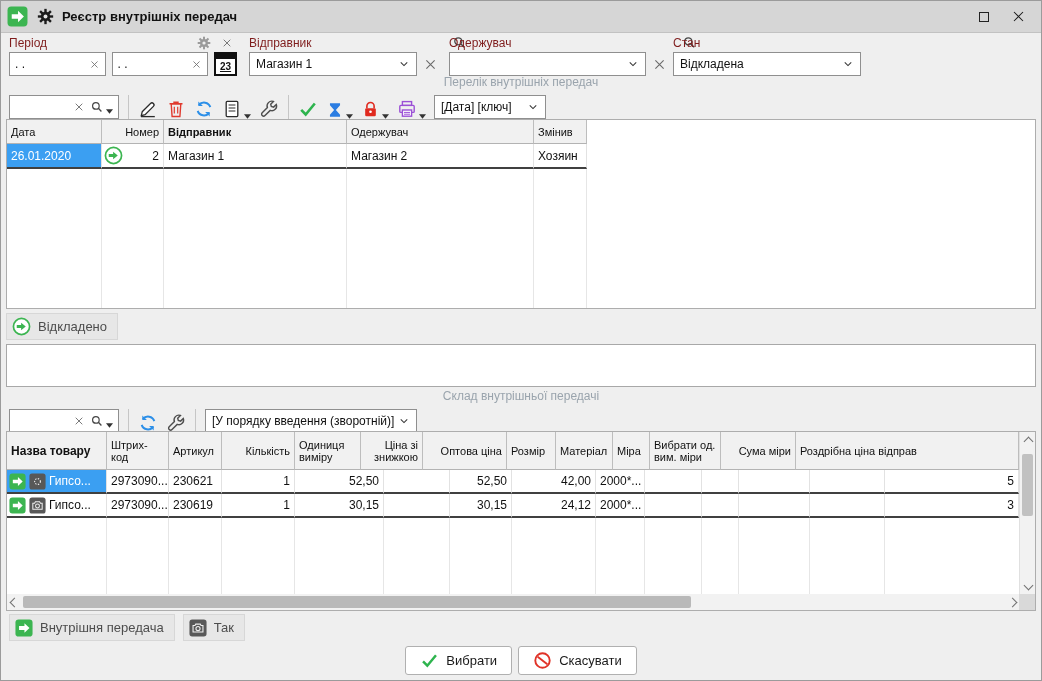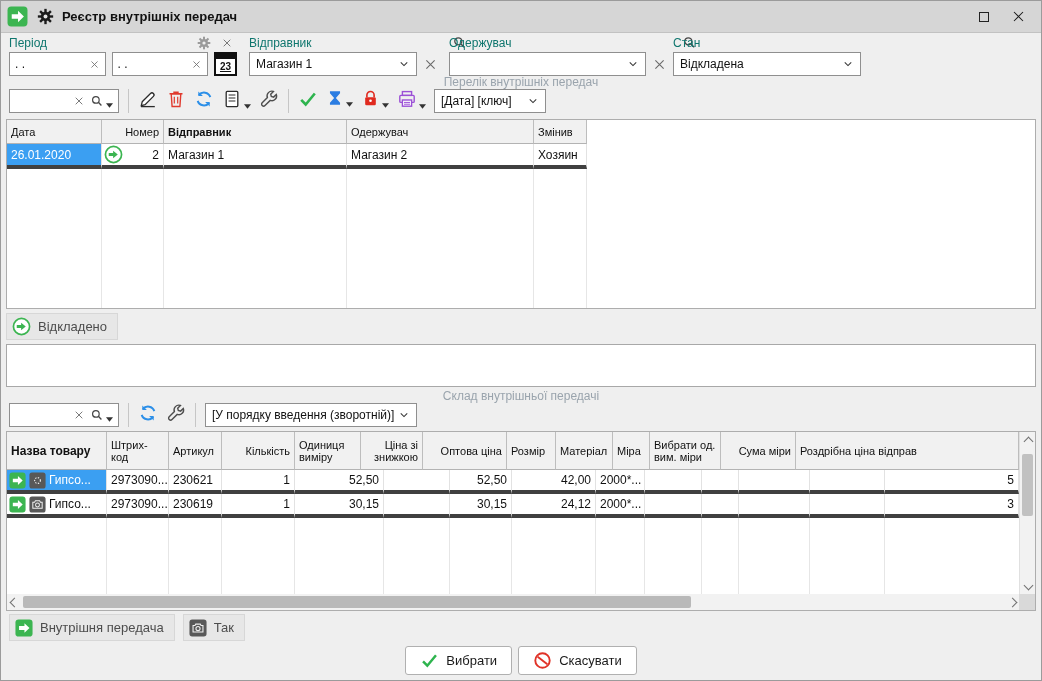--- a/index.html
+++ b/index.html
@@ -9,47 +9,47 @@
   .ic{display:inline-block;flex:0 0 auto;}
   
   .titlebar{position:absolute;left:0;top:0;right:0;height:32px;background:#d6d6d6;
     border-bottom:1px solid #c2c2c2;display:flex;align-items:center;padding:0 6px;}
   .titlebar .apptitle{font-weight:bold;font-size:13px;margin-left:8px;}
   .winbtn{width:34px;height:26px;display:flex;align-items:center;justify-content:center;}
   .maxsq{width:10px;height:10px;border:1.4px solid #222;}
   
   .filterbar{position:absolute;left:0;top:32px;right:0;height:42px;}
   .fgroup{position:absolute;top:2px;}
-  .flabelrow{display:flex;align-items:center;height:15px;font-size:12px;color:#0f766e;}
+  .flabelrow{display:flex;align-items:center;height:15px;font-size:12px;color:#7f1d1d;}
   .fctrlrow{display:flex;align-items:center;margin-top:2px;gap:6px;}
   .inputbox{height:24px;background:#fff;border:1px solid #8f8f8f;display:flex;align-items:center;
     padding:0 5px;font-size:12px;}
   .datebox{width:97px;justify-content:space-between;}
   .combo{height:24px;background:#fff;border:1px solid #8f8f8f;display:flex;align-items:center;
     justify-content:space-between;padding:0 6px;font-size:12px;}
   .cal{width:23px;height:24px;background:#fff;border:2px solid #101010;border-top-width:7px;
     display:flex;align-items:center;justify-content:center;font-size:10px;font-weight:bold;text-decoration:underline;}
   
   .seclabel{position:absolute;left:0;right:0;text-align:center;font-size:12px;color:#9aa4ad;height:15px;}
   
-  .toolbar{position:absolute;left:8px;right:8px;height:30px;display:flex;align-items:flex-start;gap:8px;}
+  .toolbar{position:absolute;left:8px;right:8px;height:30px;display:flex;align-items:flex-end;gap:8px;}
   .tsep{width:1px;height:24px;background:#c6c6c6;margin:0 1px;}
   .searchbox{width:110px;height:24px;background:#fff;border:1px solid #8f8f8f;display:flex;
     align-items:center;justify-content:flex-end;gap:5px;padding:0 5px;}
   .searchbox input{border:none;outline:none;flex:1;min-width:10px;font-size:12px;background:transparent;}
   .tbtn{display:flex;align-items:flex-end;gap:2px;}
   
   .tablepanel{position:absolute;left:5px;right:5px;background:#fff;border:1px solid #adadad;}
   .hrow{display:flex;position:relative;z-index:2;}
   .hc{background:#f1f1f1;border-right:1px solid #bdbdbd;border-bottom:1px solid #b3b3b3;
     padding:1px 4px;font-size:11px;line-height:12px;display:flex;align-items:center;overflow:hidden;}
   .hc.num{justify-content:flex-end;text-align:right;}
   .hc.bold{font-weight:bold;}
   .rrow{display:flex;position:relative;z-index:2;background:#fff;}
-  .rc{border-right:1px solid #e2e2e2;border-bottom:4px solid #404040;padding:0 4px;font-size:12px;
+  .rc{border-right:1px solid #e2e2e2;border-bottom:2px solid #404040;padding:0 4px;font-size:12px;
     display:flex;align-items:center;overflow:hidden;white-space:nowrap;background:#fff;}
   .rc.num{justify-content:flex-end;}
   .rc.sel{background:#3b9ff2;color:#fff;}
   .ghost{position:absolute;left:0;right:0;bottom:0;display:flex;z-index:1;}
   .gc{border-right:1px solid #e6e6e6;height:100%;}
   
   .d1{width:95px;}.d2{width:62px;}.d3{width:183px;}.d4{width:187px;}.d5{width:53px;}.dfill{flex:1;border:none;background:transparent;}
   
   .c1{width:100px;}.c2{width:62px;}.c3{width:53px;}.c4{width:73px;}.c5{width:89px;}.c6{width:66px;}
   .c7{width:62px;}.c8{width:84px;}.c9{width:49px;}.c10{width:57px;}.c11{width:37px;}.c12{width:71px;}

